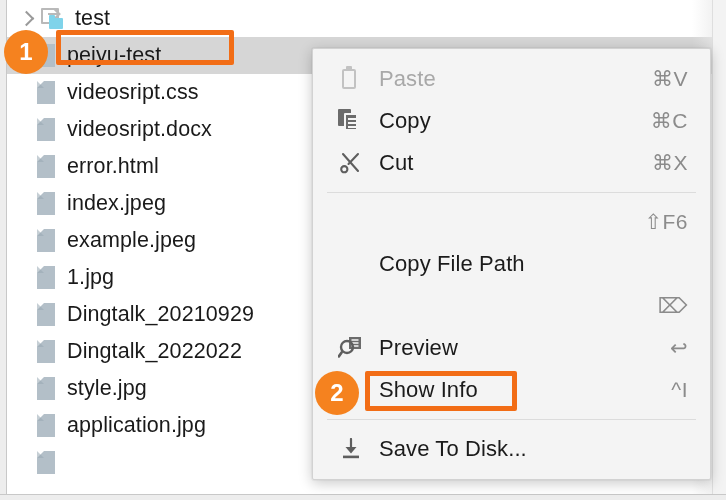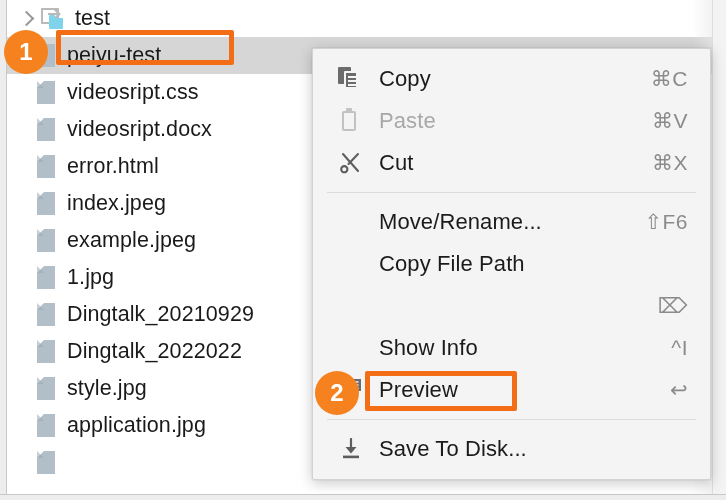--- a/index.html
+++ b/index.html
@@ -345,94 +345,93 @@
       <span class="indent"></span>
       <span class="file-icon"></span>
     </div>
 
     <div class="list-fade"></div>
     <div class="tree-scrollbar"></div>
   </div>
 
   <div id="menu">
 
-    <div class="menu-item">
-      <span class="mi-icon ic-copy">
-        <span class="back"></span>
-          <span class="front"></span>
-      </span>
-      <span class="mi-label">Copy</span>
-      <span class="mi-shortcut">⌘C</span>
-    </div>
-
     <div class="menu-item disabled">
       <span class="mi-icon ic-paste">
         <span class="board"></span>
           <span class="clip"></span>
       </span>
       <span class="mi-label">Paste</span>
       <span class="mi-shortcut">⌘V</span>
+    </div>
+
+    <div class="menu-item">
+      <span class="mi-icon ic-copy">
+        <span class="back"></span>
+          <span class="front"></span>
+      </span>
+      <span class="mi-label">Copy</span>
+      <span class="mi-shortcut">⌘C</span>
     </div>
 
     <div class="menu-item">
       <span class="mi-icon ic-cut">
         <svg width="24" height="22" viewBox="0 0 24 22">
           <g stroke="#5e5e5e" stroke-width="2.1" fill="none" stroke-linecap="round">
             <line x1="4" y1="2" x2="19" y2="19"></line>
             <line x1="19" y1="2" x2="9.5" y2="12"></line>
             <circle cx="5.3" cy="17.2" r="3.1"></circle>
           </g>
         </svg>
       </span>
       <span class="mi-label">Cut</span>
       <span class="mi-shortcut">⌘X</span>
     </div>
 
     <div class="menu-sep"></div>
 
     <div class="menu-item">
       <span class="mi-icon"></span>
-      <span class="mi-label">Move/Rename...</span>
       <span class="mi-shortcut">⇧F6</span>
     </div>
 
     <div class="menu-item">
       <span class="mi-icon"></span>
       <span class="mi-label">Copy File Path</span>
       <span class="mi-shortcut"></span>
     </div>
 
     <div class="menu-item">
       <span class="mi-icon"></span>
       <span class="mi-shortcut">⌦</span>
-    </div>
-
-    <div class="menu-item">
-      <span class="mi-icon"></span>
-      <span class="mi-label">Show Info</span>
-      <span class="mi-shortcut">^I</span>
     </div>
 
     <div class="menu-item">
       <span class="mi-icon ic-preview">
         <svg width="26" height="24" viewBox="0 0 26 24">
           <rect x="11" y="1" width="12" height="12" fill="#6b6b6b"></rect>
           <g stroke="#f4f4f4" stroke-width="1.4">
             <line x1="13.5" y1="4" x2="20.5" y2="4"></line>
             <line x1="13.5" y1="7" x2="20.5" y2="7"></line>
             <line x1="13.5" y1="10" x2="20.5" y2="10"></line>
           </g>
           <circle cx="9" cy="11" r="6" fill="none" stroke="#5e5e5e" stroke-width="2.4"></circle>
           <line x1="3.6" y1="16.4" x2="0.8" y2="20.5" stroke="#5e5e5e" stroke-width="2.6" stroke-linecap="round"></line>
         </svg>
       </span>
       <span class="mi-label">Preview</span>
       <span class="mi-shortcut">↩</span>
     </div>
 
+    <div class="menu-item">
+      <span class="mi-icon"></span>
+      <span class="mi-label">Show Info</span>
+      <span class="mi-shortcut">^I</span>
+    </div>
+
     <div class="menu-sep"></div>
 
     <div class="menu-item">
       <span class="mi-icon ic-save">
         <svg width="22" height="22" viewBox="0 0 22 22">
           <g stroke="#5e5e5e" stroke-width="2.2" stroke-linecap="round" fill="none">
             <line x1="11" y1="1" x2="11" y2="12"></line>
           </g>
           <polygon points="5.5,9 16.5,9 11,15.5" fill="#5e5e5e"></polygon>
           <rect x="3" y="17.6" width="16" height="2.6" fill="#5e5e5e"></rect>

